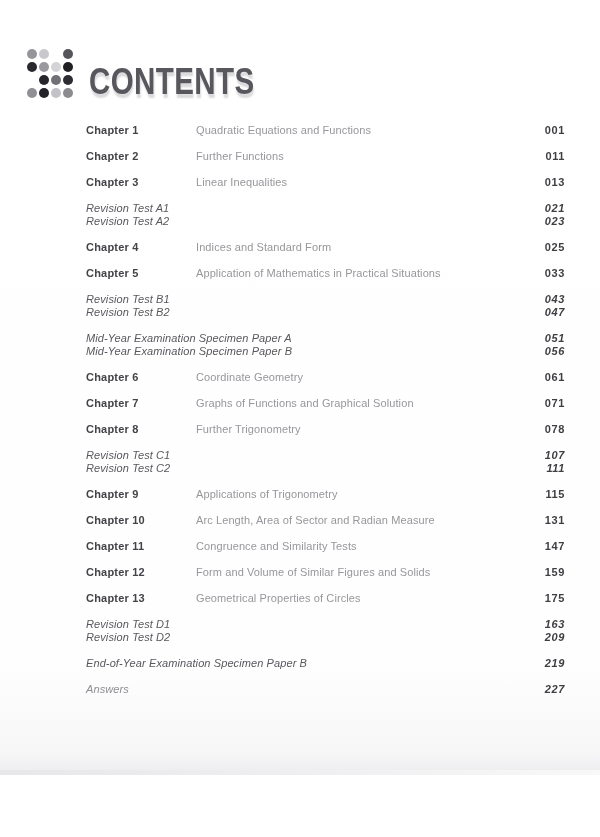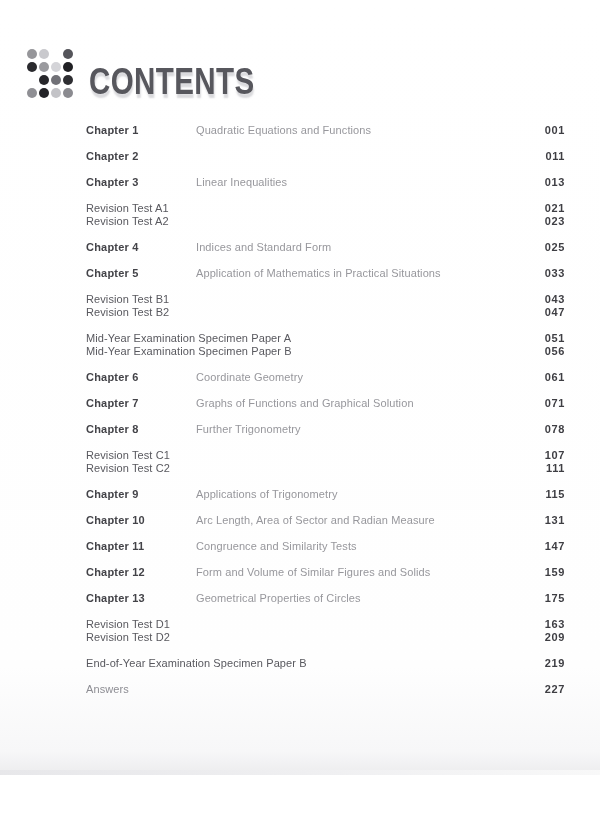--- a/index.html
+++ b/index.html
@@ -63,21 +63,21 @@
     flex: 1 1 auto;
     color: #97979c;
     letter-spacing: 0.1px;
   }
   .c-page {
     margin-left: auto;
     font-weight: bold;
     color: #3e3e43;
     letter-spacing: 0.6px;
   }
-  .group { margin-bottom: 13px; }
+  .group { margin-bottom: 13px; font-style: italic; }
   .g-label {
     flex: 1 1 auto;
     color: #58585e;
     letter-spacing: 0.1px;
   }
   .g-label.muted { color: #8d8d93; }
 
   
   .footer-rule {
     position: absolute;
@@ -160,20 +160,21 @@
 
   <main class="toc" id="toc">
   <div class="row chapter">
     <span class="c-label">Chapter 1</span>
     <span class="c-title">Quadratic Equations and Functions</span>
     <span class="c-page">001</span>
   </div>
 
   <div class="row chapter">
     <span class="c-label">Chapter 2</span>
+    <span class="c-title">Further Functions</span>
     <span class="c-page">011</span>
   </div>
 
   <div class="row chapter">
     <span class="c-label">Chapter 3</span>
     <span class="c-title">Linear Inequalities</span>
     <span class="c-page">013</span>
   </div>
 
   <div class="group">

